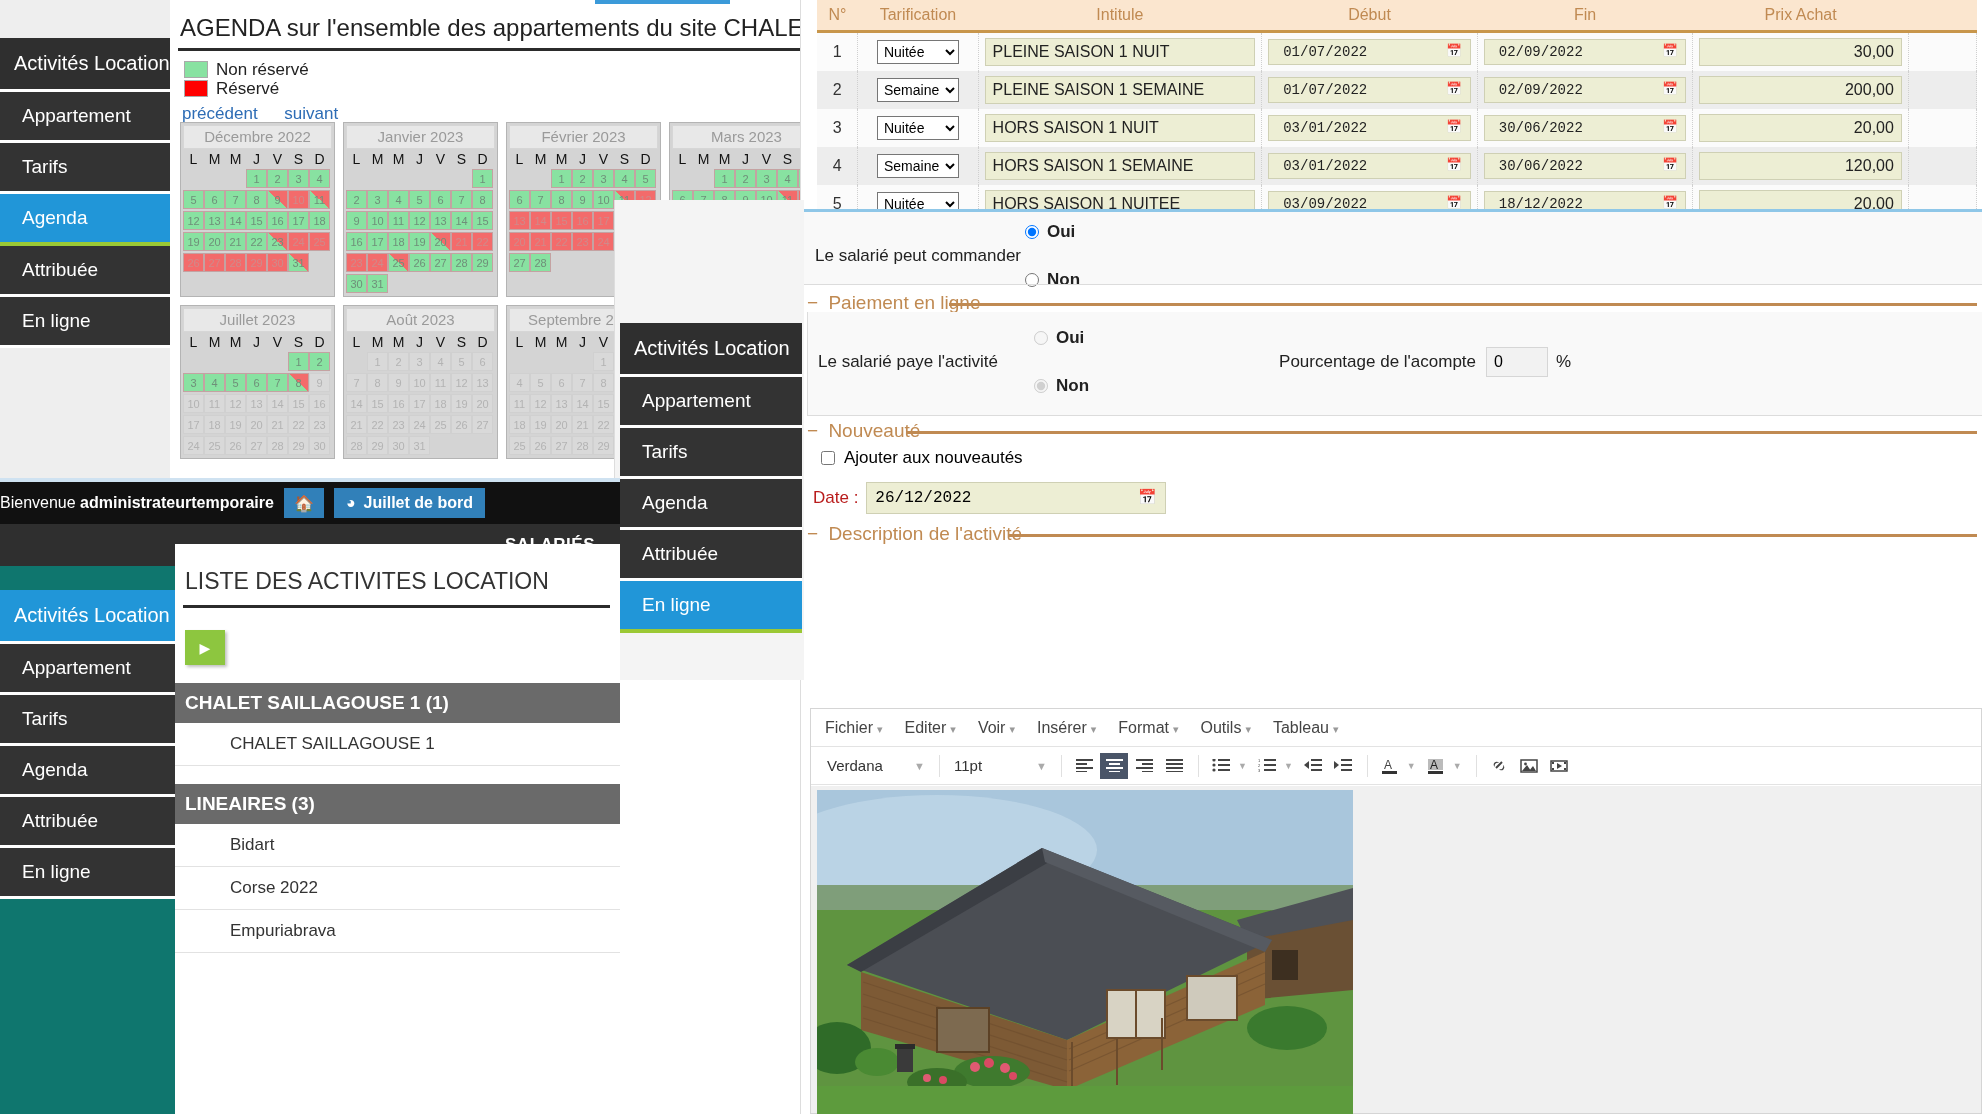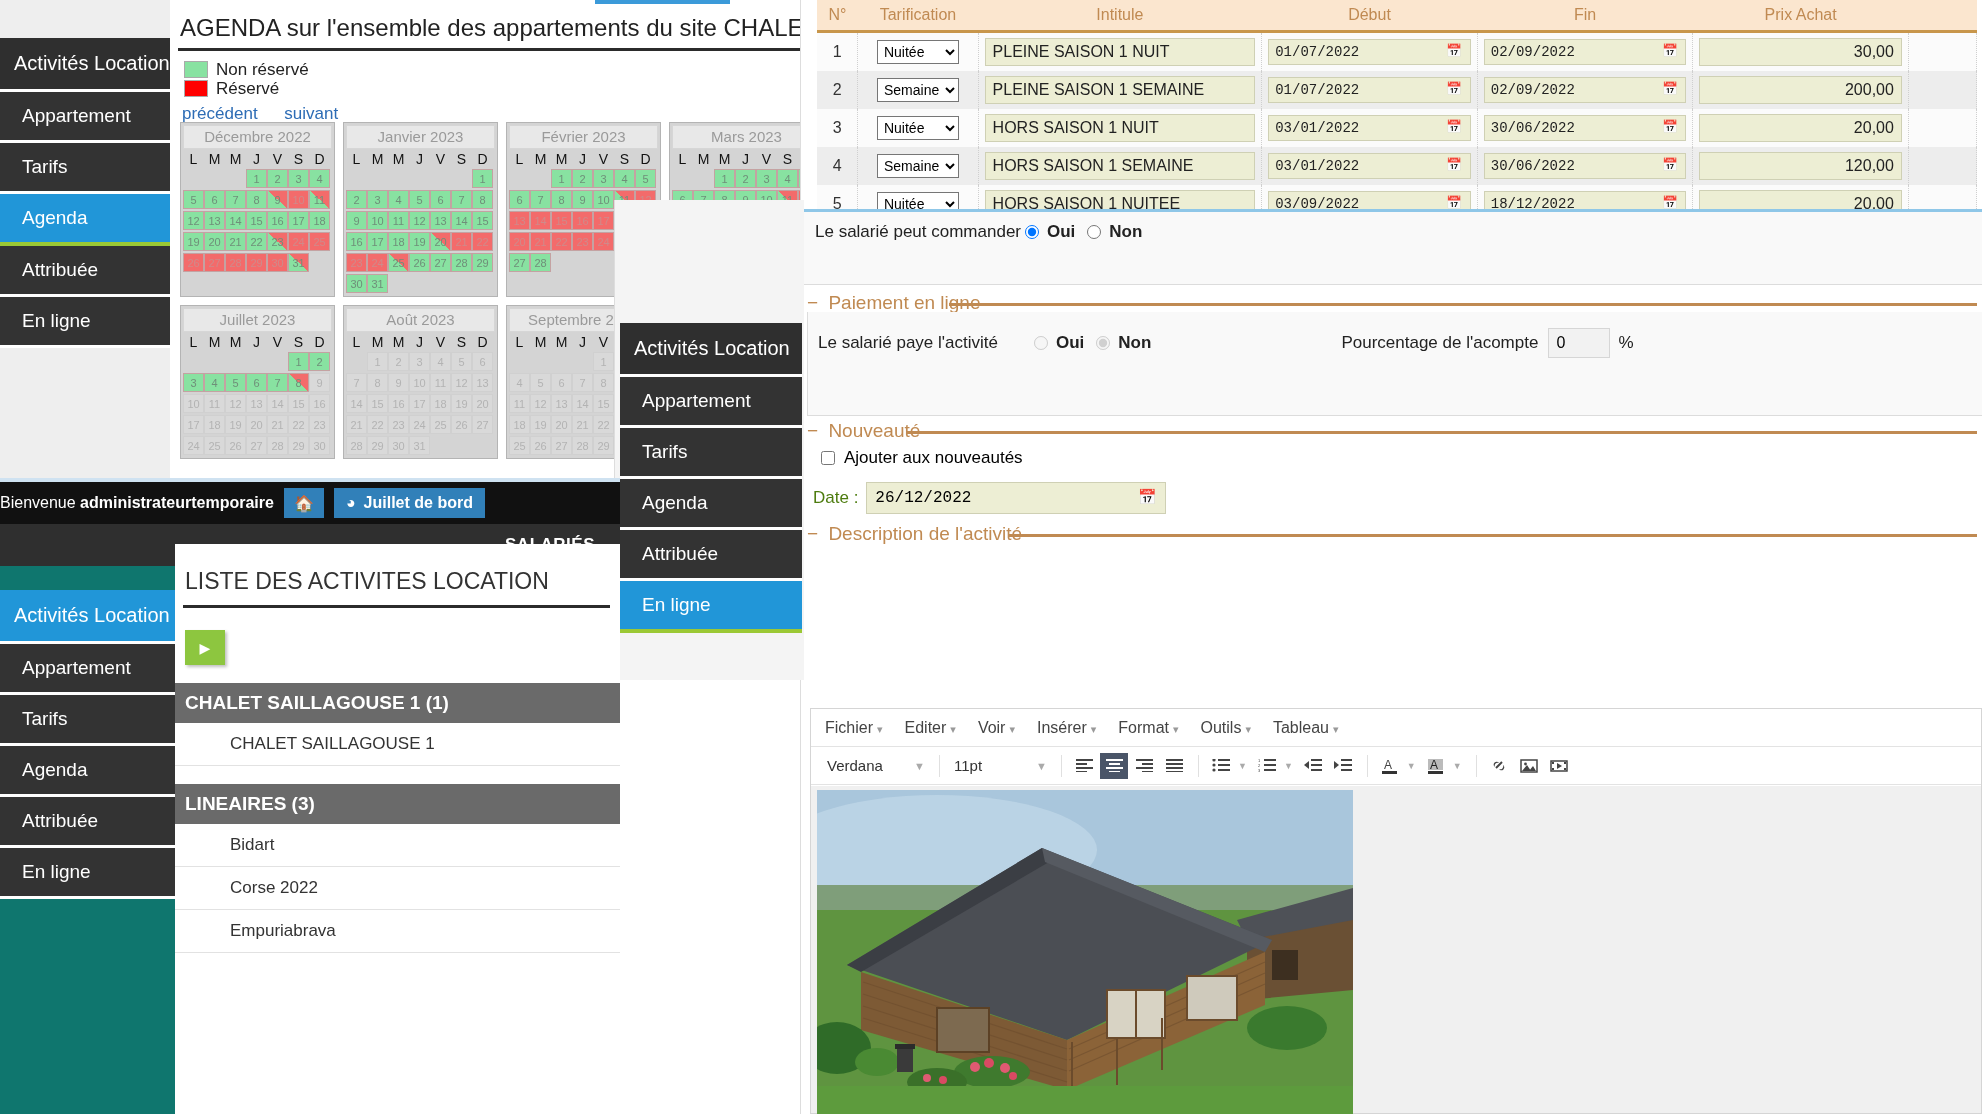--- a/index.html
+++ b/index.html
@@ -99,37 +99,37 @@
     font-family:"Liberation Sans",sans-serif; font-size:14px;
     padding:2px 2px; background:#fff; border:1px solid #767676;
   }
   input.txt {
     background:#edeed4; border:1px solid #cfd0b4; font-size:16px;
     padding:4px 7px; width:100%; color:#222;
     font-family:"Liberation Sans", sans-serif;
   }
   input.date {
     background:#edeed4; border:1px solid #cfd0b4; font-size:14px;
-    padding:4px 6px; width:100%; color:#222;
+    padding:4px 14px; width:100%; color:#222;
     font-family:"Liberation Mono","DejaVu Sans Mono",monospace;
   }
   input.price {
     background:#edeed4; border:1px solid #cfd0b4; font-size:16px;
     padding:4px 7px; width:100%; text-align:right; color:#222;
     font-family:"Liberation Sans", sans-serif;
   }
   .bluerule { position:absolute; left:800px; top:209px; width:1182px; height:3px; background:#8fc7e8; }
 
   
   .panel-box {
     position:absolute; background:#f9f9f9; border:1px solid #dcdcdc; border-top:none;
   }
   .formrow { display:flex; align-items:center; font-size:17px; color:#222; }
   .flabel { width:210px; }
-  .radio-group { display:flex; flex-direction:row; gap:12px; }
+  .radio-group { display:flex; flex-direction:column; gap:28px; }
   .radio-line { display:flex; align-items:center; font-size:17px; }
   .radio-line input { margin:0 8px 0 0; width:14px; height:14px; }
   .radio-line b { font-weight:bold; }
 
   .fieldset-legend {
     position:absolute; font-size:19px; color:#c08a52;
   }
   .fieldset-legend .dash { color:#c08a52; margin-right:5px; }
   .legend-line { position:absolute; height:3px; background:#c08a52; }
 
@@ -807,21 +807,21 @@
       <span>Nouveauté</span>
     </div>
     <div class="legend-line" style="left:106px; top:431px; width:1070px;"></div>
 
     <div class="panel-box" style="left:6px; top:440px; width:1176px; height:86px; background:#ffffff; border:none;">
       <label class="chk-line" style="padding:8px 0 0 10px;">
         <input type="checkbox" style="">
         <span>Ajouter aux nouveautés</span>
       </label>
       <div style="display:flex;align-items:center;padding:14px 0 0 6px;">
-        <span style="font-size:17px;color:#4d7c0f;margin-right:8px;">Date :</span>
+        <span style="font-size:17px;color:#b91c1c;margin-right:8px;">Date :</span>
         <div style="position:relative;width:300px;">
           <input type="text" style="width: 300px; background: rgb(237, 238, 212); border: 1px solid rgb(207, 208, 180); font-size: 16px; padding: 6px 8px; font-family: &quot;Liberation Mono&quot;, &quot;DejaVu Sans Mono&quot;, monospace;" value="26/12/2022">
           <span style="position:absolute;right:9px;top:6px;font-size:15px;color:#333;">📅</span>
         </div>
       </div>
     </div>
 
     <div class="fieldset-legend" style="left:6px; top:523px;">
       <span class="dash">−</span>
       <span>Description de l'activité</span>

